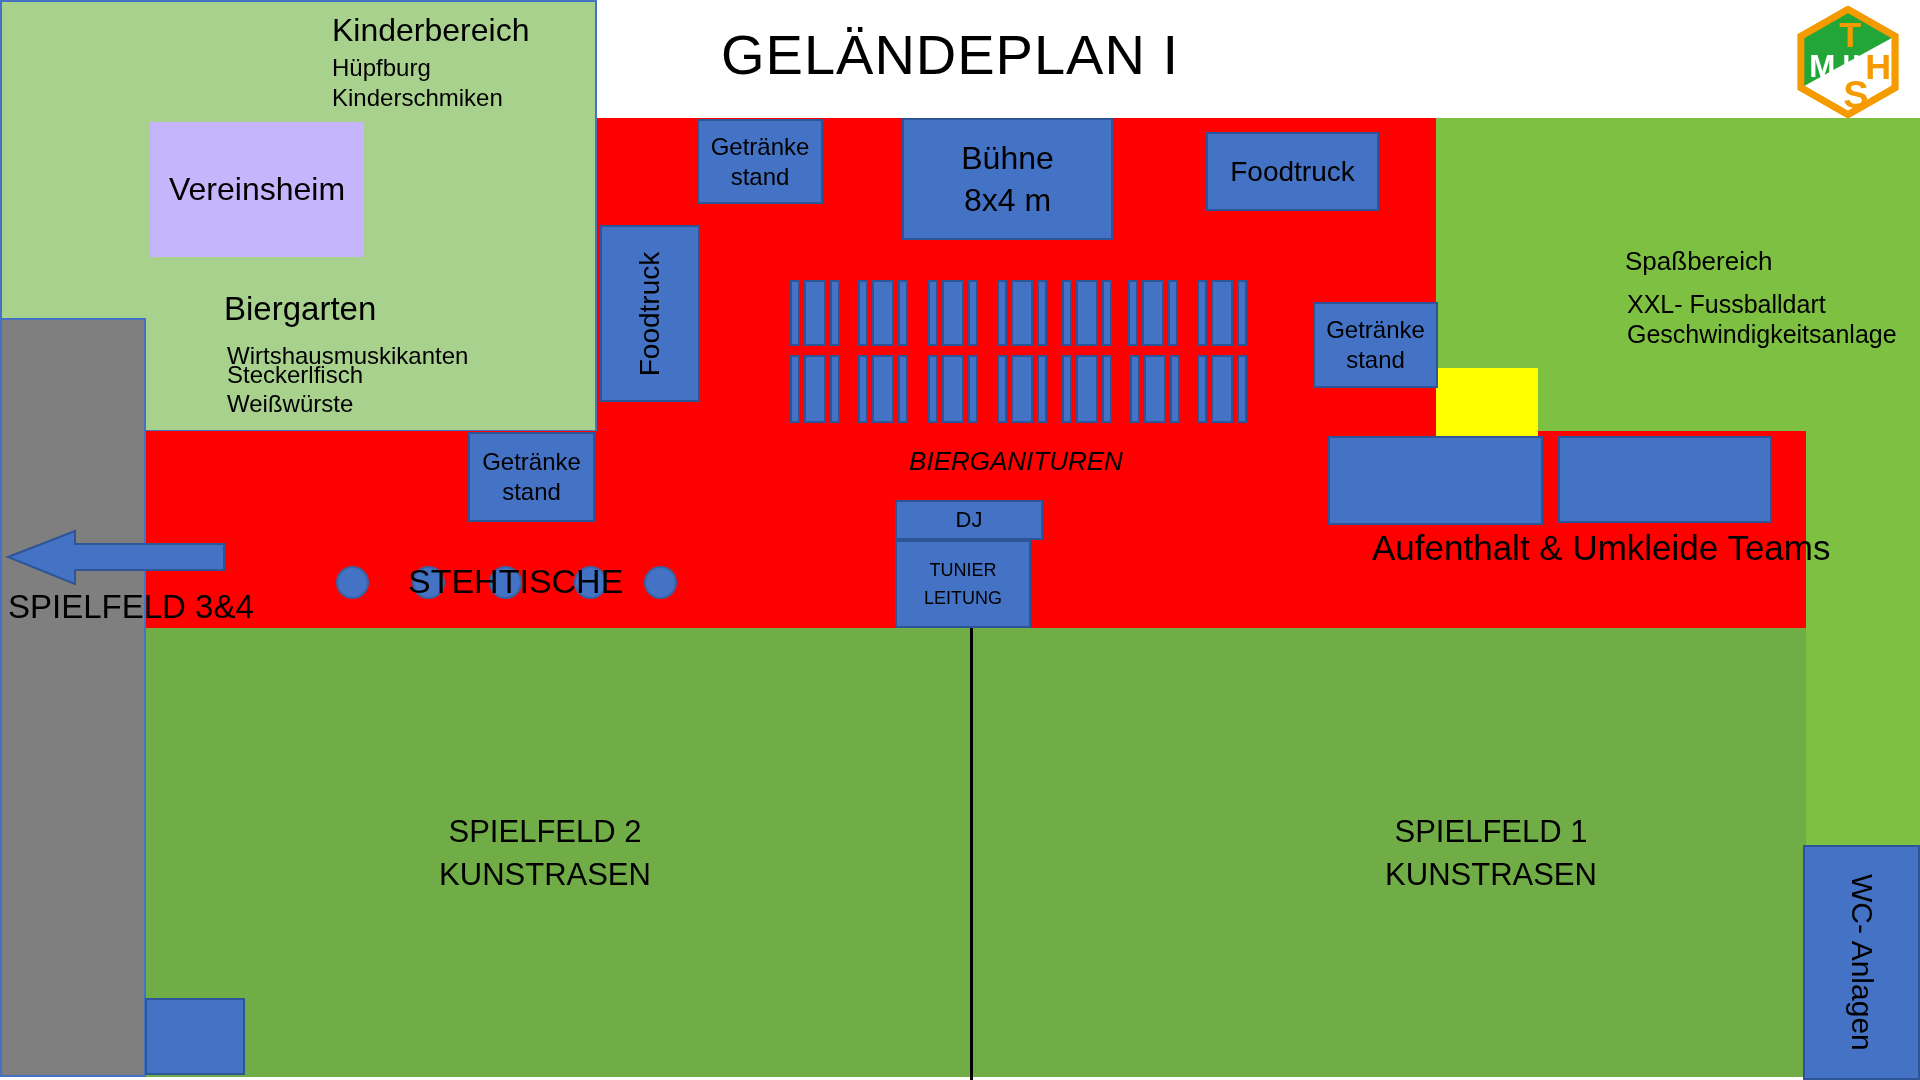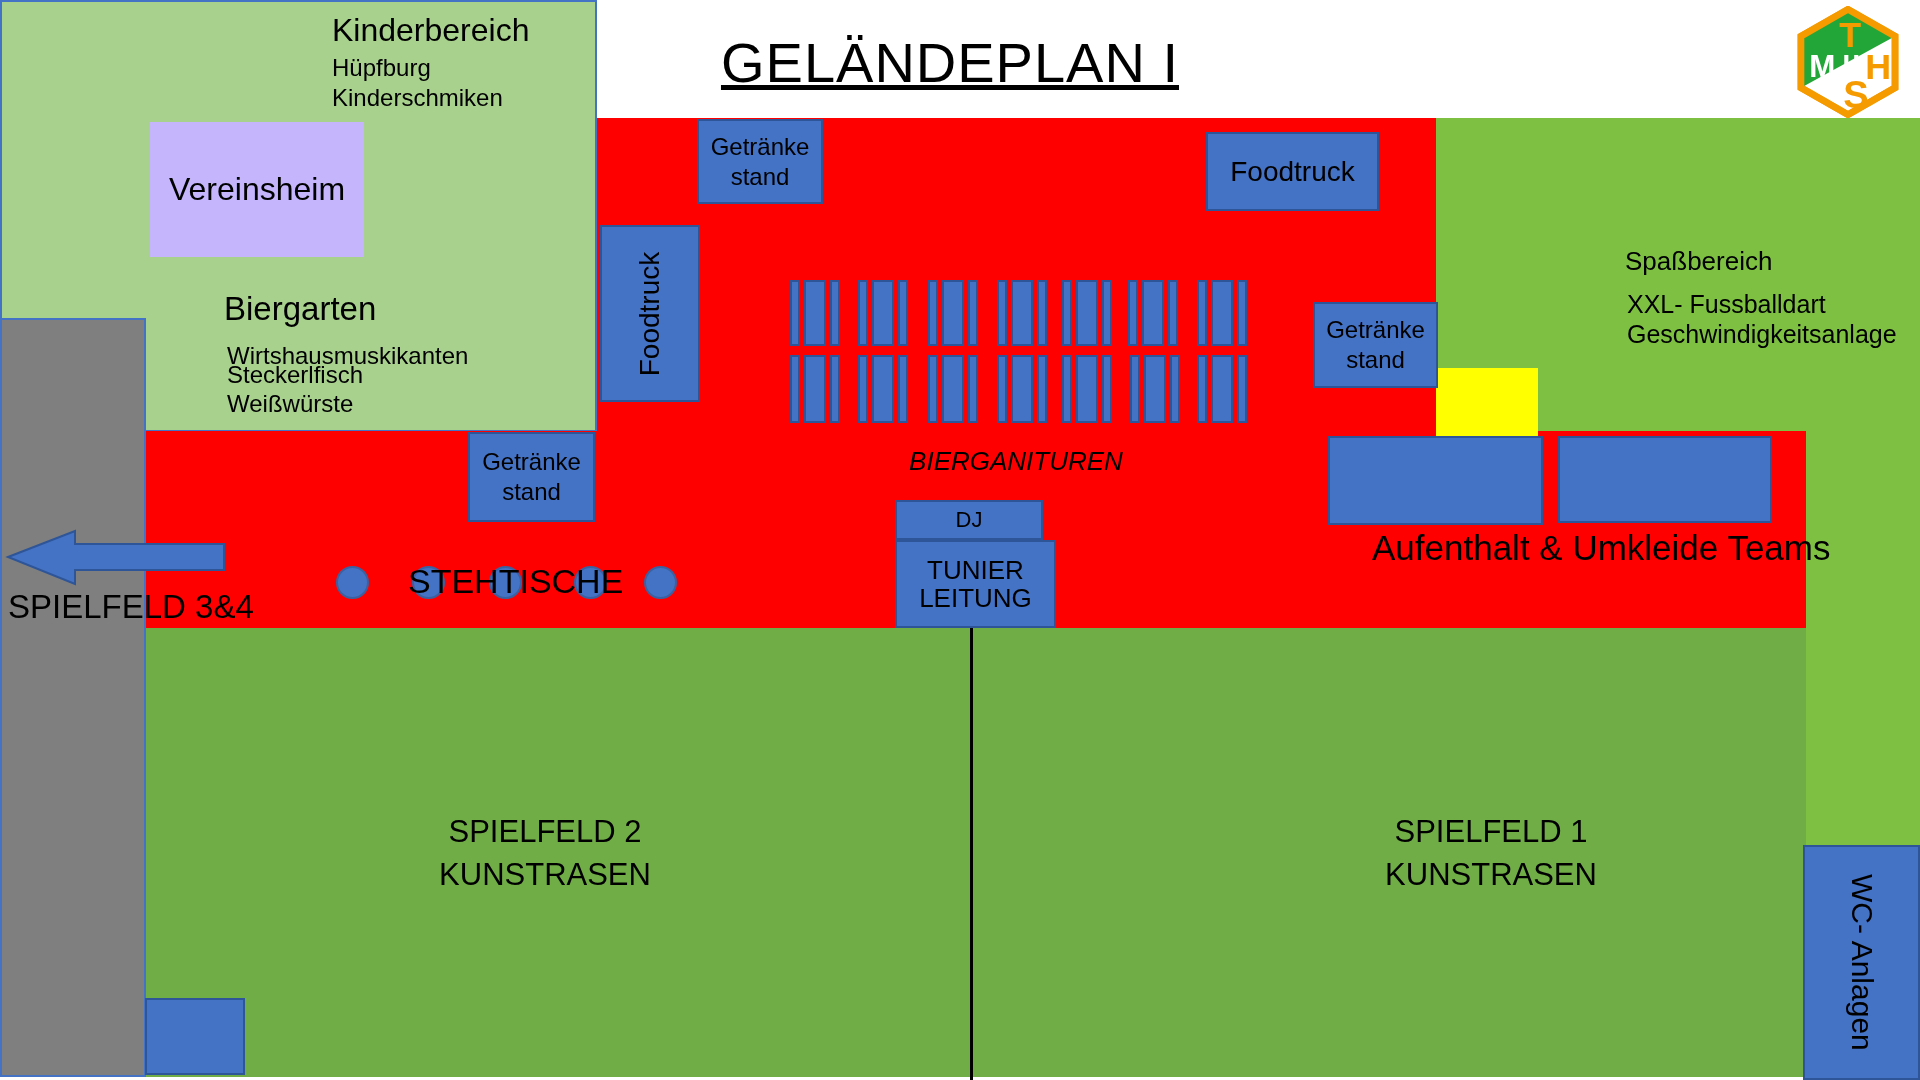--- a/index.html
+++ b/index.html
@@ -35,21 +35,21 @@
   <div class="area" style="left:1436px;top:118px;width:484px;height:313px;background:#7EC142;"></div>
 
   <div class="area" style="left:1806px;top:431px;width:114px;height:414px;background:#7EC142;"></div>
 
   <div class="area" style="left:146px;top:628px;width:1660px;height:449px;background:#70AD47;"></div>
 
   <div class="area" style="left:0;top:318px;width:146px;height:759px;background:#7F7F7F;border:2px solid #4472C4;"></div>
 
   <div class="area" style="left:1436px;top:368px;width:102px;height:68px;background:#FFFF00;"></div>
 
-  <div class="txt center" style="left:660px;top:30px;width:580px;font-size:56px;letter-spacing:1px;text-decoration:underline;">GELÄNDEPLAN I</div>
+  <div class="txt center" style="left:660px;top:22px;width:580px;font-size:56px;letter-spacing:1px;">GELÄNDEPLAN I</div>
 
   <svg class="abs" style="left:1791px;top:6px;" width="114" height="112" viewBox="0 0 100 100">
     <polygon points="50,3 92,27 92,73 50,97 8,73 8,27" fill="#ffffff" stroke="#F59B00" stroke-width="6"></polygon>
     <polygon points="8,73 8,27 50,3 92,27" fill="#23A638"></polygon>
     <polygon points="50,3 92,27 92,73 50,97 8,73 8,27" fill="none" stroke="#F59B00" stroke-width="6"></polygon>
     <text x="52" y="37" font-size="32" font-weight="bold" text-anchor="middle" fill="#F59B00">T</text>
     <text x="27" y="63" font-size="28" font-weight="bold" text-anchor="middle" fill="#ffffff">M</text>
     <text x="53" y="58" font-size="26" font-weight="bold" text-anchor="middle" fill="#ffffff">u</text>
     <text x="77" y="65" font-size="32" font-weight="bold" text-anchor="middle" fill="#F59B00">H</text>
     <text x="57" y="91" font-size="34" font-weight="bold" text-anchor="middle" fill="#F59B00">S</text>
@@ -71,20 +71,24 @@
 
   <div class="txt" style="left:1625px;top:246px;font-size:26px;">Spaßbereich</div>
   <div class="txt" style="left:1627px;top:290px;font-size:25px;">XXL- Fussballdart</div>
   <div class="txt" style="left:1627px;top:320px;font-size:25px;">Geschwindigkeitsanlage</div>
 
   <div class="bbox" style="left:697px;top:119px;width:126px;height:85px;font-size:24px;line-height:30px;">
     <span>Getränke</span>
     <span>stand</span>
   </div>
 
+  <div class="bbox" style="left:902px;top:118px;width:211px;height:122px;font-size:32px;line-height:42px;">
+    <span>Bühne</span>
+    <span>8x4 m</span>
+  </div>
 
   <div class="bbox" style="left:1206px;top:132px;width:173px;height:79px;font-size:28px;">
     <span>Foodtruck</span>
   </div>
 
   <div class="bbox" style="left:600px;top:225px;width:100px;height:177px;font-size:28px;">
     <span class="vtext-up">Foodtruck</span>
   </div>
 
   <div class="bbox" style="left:468px;top:432px;width:127px;height:90px;font-size:24px;line-height:30px;">
@@ -94,21 +98,21 @@
 
   <div class="bbox" style="left:1313px;top:302px;width:125px;height:86px;font-size:24px;line-height:30px;">
     <span>Getränke</span>
     <span>stand</span>
   </div>
 
   <div class="bbox" style="left:895px;top:500px;width:148px;height:40px;font-size:22px;">
     <span>DJ</span>
   </div>
 
-  <div class="bbox" style="left:895px;top:540px;width:161px;height:88px;font-size:26px;line-height:28px;">
+  <div class="bbox" style="left:895px;top:540px;width:136px;height:88px;font-size:18px;line-height:28px;">
     <span>TUNIER</span>
     <span>LEITUNG</span>
   </div>
 
   <div class="bbox" style="left:1328px;top:436px;width:215px;height:89px;"></div>
   <div class="bbox" style="left:1558px;top:436px;width:214px;height:87px;"></div>
 
   <div class="txt" style="left:1328px;top:528px;width:440px;text-align:center;font-size:35px;margin-left:44px;">Aufenthalt &amp; Umkleide Teams</div>
 
   <div class="bset" style="left:790px;top:280px;height:66px;">

